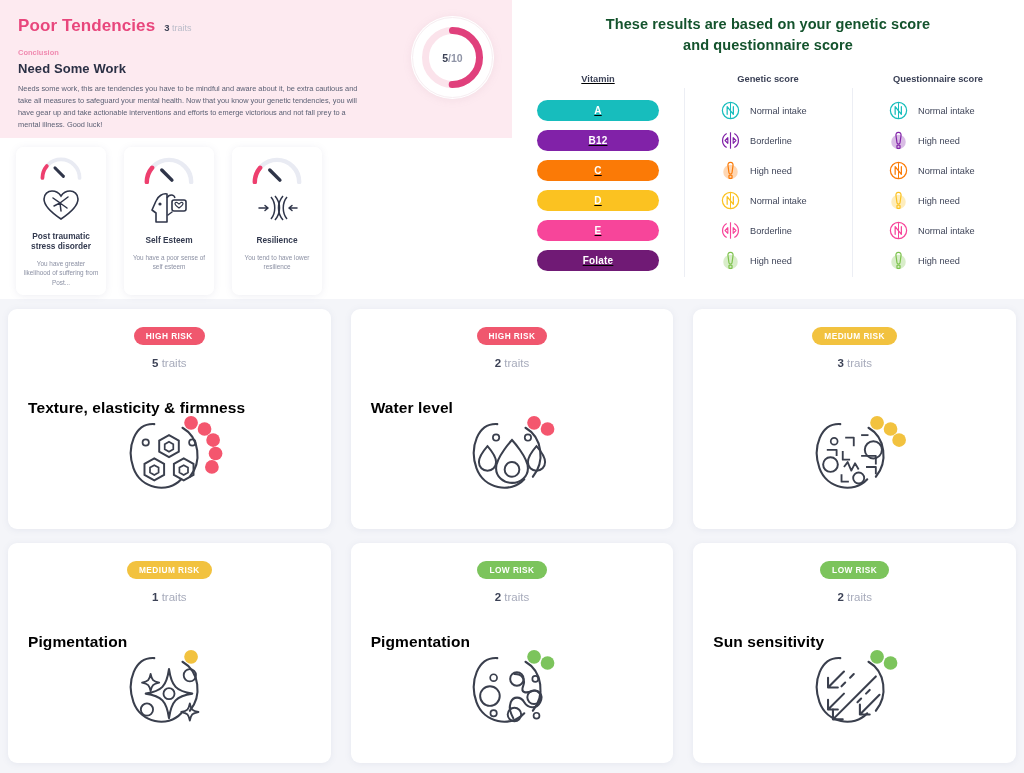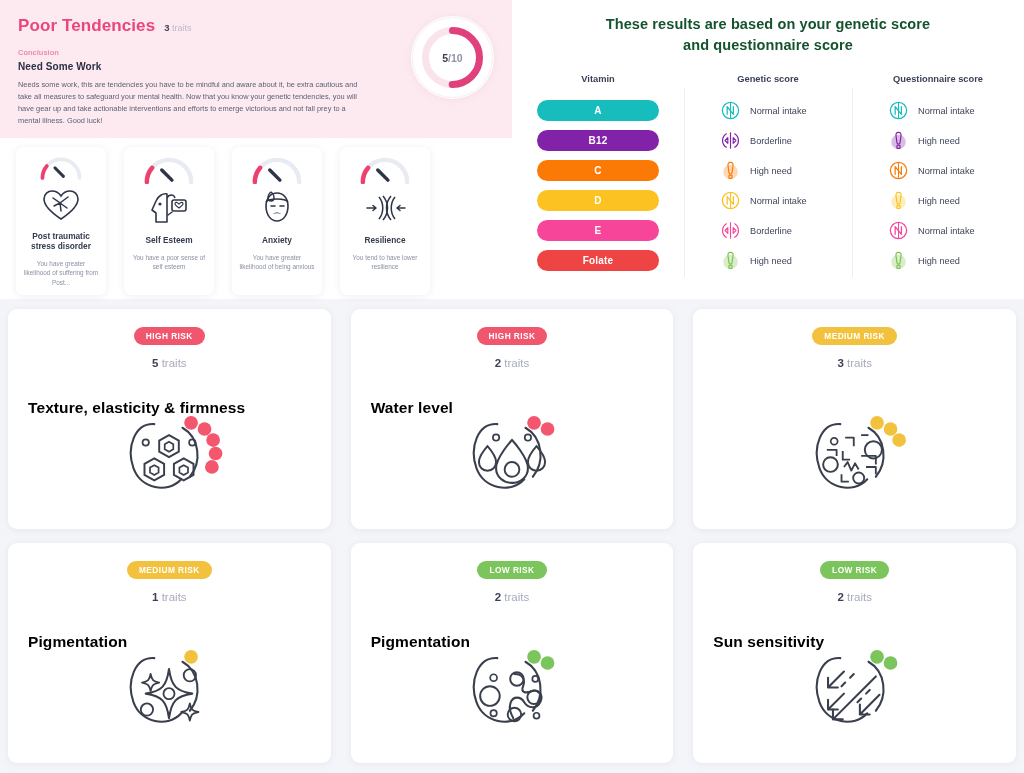--- a/index.html
+++ b/index.html
@@ -17,21 +17,21 @@
   .top-left {
     position: relative; width: 512px; height: 299px;
     background: linear-gradient(to bottom, #fdeaf0 0%, #fdeaf0 46%, #ffffff 46%, #ffffff 100%);
   }
   .tl-inner { padding: 16px 18px 0 18px; }
   .tl-head { display: flex; align-items: baseline; gap: 9px; }
   .tl-title { font-size: 17px; font-weight: bold; color: #e8467c; letter-spacing: .1px; }
   .tl-traits { font-size: 9px; color: #b9bcc9; }
   .tl-traits b { color: #3d4255; font-size: 9.5px; font-weight: bold; }
   .tl-conclusion { margin-top: 12px; font-size: 7.5px; color: #f08ab0; font-weight: bold; }
-  .tl-sub { margin-top: 4px; font-size: 10px; font-weight: bold; color: #2b3045; letter-spacing: .1px; }
+  .tl-sub { margin-top: 4px; font-size: 13px; font-weight: bold; color: #2b3045; letter-spacing: .1px; }
   .tl-body { margin-top: 7px; font-size: 7.4px; line-height: 1.62; color: #5b6074; max-width: 345px; }
 
   
   .donut-wrap { position: absolute; right: 18px; top: 16px; width: 83px; height: 83px;
     border-radius: 50%; background: #ffffff;
     display: flex; align-items: center; justify-content: center;
     box-shadow: 0 1px 8px rgba(180,140,160,.13); }
   .donut-lbl { position: absolute; font-size: 10.5px; font-weight: bold; color: #3c4256; }
   .donut-lbl .den { color: #8f94a6; font-weight: bold; }
 
@@ -45,21 +45,21 @@
   .mini-gauge { width: 56px; height: 27px; }
   .mini-icon { margin-top: 4px; width: 44px; height: 40px; }
   .mini-name { margin-top: 7px; font-size: 8.3px; font-weight: bold; color: #333a4f; text-align: center; line-height: 1.3; }
   .mini-desc { margin-top: 7px; font-size: 6.4px; color: #8b90a3; text-align: center; line-height: 1.45; }
 
   
   .top-right { width: 512px; height: 299px; background: #ffffff; position: relative; padding-top: 14px; }
   .tr-title { font-size: 14.5px; font-weight: bold; color: #14532d; text-align: center; line-height: 1.45; letter-spacing: .1px; }
   .tr-cols { display: flex; margin-top: 18px; }
   .tr-col { position: relative; }
-  .tr-col.c1 { width: 172px; }
+  .tr-col.c1 { width: 172px; text-decoration: underline; }
   .tr-col.c2 { width: 168px; }
   .tr-col.c3 { width: 172px; }
   .tr-col.c2::before, .tr-col.c3::before {
     content:""; position: absolute; left: 0; top: 14px; bottom: -6px; width: 1px; background: #eceef4;
   }
   .tr-colhead { font-size: 9.3px; font-weight: bold; color: #3b4156; text-align: center; }
   .pill-list { margin-top: 16px; display: flex; flex-direction: column; gap: 9px; align-items: center; }
   .pill {
     width: 122px; height: 21px; border-radius: 11px;
     display: flex; align-items: center; justify-content: center;
@@ -145,36 +145,20 @@
             <div class="mini-name">Self Esteem</div>
             <div class="mini-desc">You have a poor sense of self esteem</div>
           </div>
           <div class="mini-card">
             <svg viewBox="0 0 56 28" class="mini-gauge">
     <path d="M5 26 A23 23 0 0 1 51 26" fill="none" stroke="#e9ebf3" stroke-width="4.6" stroke-linecap="round"></path>
     <path d="M5 26 A23 23 0 0 1 10.5 11.2" fill="none" stroke="#ee3f6e" stroke-width="4.6" stroke-linecap="round"></path>
     <path d="M31 24 L20.5 13.5" stroke="#2f3549" stroke-width="3.6" stroke-linecap="round"></path>
   </svg>
             <div class="mini-icon"><svg viewBox="0 0 44 40">
-      <path d="M11 18 C11 10 16 5 22 5 C28 5 33 10 33 18 C33 27 28 33 22 33 C16 33 11 27 11 18Z" fill="none" stroke="#2f3549" stroke-width="1.6"></path>
-      <path d="M11 14 C14 10 30 10 33 14" fill="none" stroke="#2f3549" stroke-width="1.6"></path>
-      <path d="M16 18 L20 18 M25 18 L29 18" stroke="#2f3549" stroke-width="1.5" stroke-linecap="round"></path>
-      <path d="M18 26 C20 24 24 24 26 26 C24 25 20 25 18 26Z" fill="#2f3549"></path>
-      <path d="M13 10 C13 6 16 4 16 4 C16 4 19 6 19 10 C19 12 17.5 13 16 13 C14.5 13 13 12 13 10Z" fill="none" stroke="#2f3549" stroke-width="1.4"></path>
-    </svg></div>
-            <div class="mini-name">Anxiety</div>
-            <div class="mini-desc">You have greater likelihood of being anxious</div>
-          </div>
-          <div class="mini-card">
-            <svg viewBox="0 0 56 28" class="mini-gauge">
-    <path d="M5 26 A23 23 0 0 1 51 26" fill="none" stroke="#e9ebf3" stroke-width="4.6" stroke-linecap="round"></path>
-    <path d="M5 26 A23 23 0 0 1 10.5 11.2" fill="none" stroke="#ee3f6e" stroke-width="4.6" stroke-linecap="round"></path>
-    <path d="M31 24 L20.5 13.5" stroke="#2f3549" stroke-width="3.6" stroke-linecap="round"></path>
-  </svg>
-            <div class="mini-icon"><svg viewBox="0 0 44 40">
       <path d="M16 9 C21 15 21 25 16 31" fill="none" stroke="#2f3549" stroke-width="1.5"></path>
       <path d="M20 8 C26 15 26 25 20 32" fill="none" stroke="#2f3549" stroke-width="1.5"></path>
       <path d="M28 8 C22 15 22 25 28 32" fill="none" stroke="#2f3549" stroke-width="1.5"></path>
       <path d="M32 9 C27 15 27 25 32 31" fill="none" stroke="#2f3549" stroke-width="1.5"></path>
       <path d="M4 20 L13 20 M13 20 L10 17.5 M13 20 L10 22.5" fill="none" stroke="#2f3549" stroke-width="1.5" stroke-linecap="round"></path>
       <path d="M42 20 L34 20 M34 20 L37 17.5 M34 20 L37 22.5" fill="none" stroke="#2f3549" stroke-width="1.5" stroke-linecap="round"></path>
     </svg></div>
             <div class="mini-name">Resilience</div>
             <div class="mini-desc">You tend to have lower resilience</div>
           </div>
@@ -188,21 +172,21 @@
       </div>
       <div class="tr-cols">
         <div class="tr-col c1">
           <div class="tr-colhead">Vitamin</div>
           <div class="pill-list" id="pill-list">
               <div class="pill" style="background: rgb(23, 189, 189);">A</div>
               <div class="pill" style="background: rgb(129, 34, 168);">B12</div>
               <div class="pill" style="background: rgb(251, 122, 6);">C</div>
               <div class="pill" style="background: rgb(251, 194, 33);">D</div>
               <div class="pill" style="background: rgb(247, 69, 154);">E</div>
-              <div class="pill" style="background: #ef4444;">Folate</div>
+              <div class="pill" style="background: #701a75;">Folate</div>
             </div>
         </div>
         <div class="tr-col c2">
           <div class="tr-colhead">Genetic score</div>
           <div class="score-list" id="genetic-list">
               <div class="score-row">
                 <svg viewBox="0 0 22 22" class="score-ico">
       <circle cx="11" cy="11" r="8.5" fill="none" stroke="#17bdbd" stroke-width="1.3"></circle>
       <path d="M7.5 15 L7.5 7 L14 15 L14 7" fill="none" stroke="#17bdbd" stroke-width="1.3" stroke-linecap="round" stroke-linejoin="round"></path>
       <path d="M11 3.2 L11 18.8" stroke="#17bdbd" stroke-width="1.1"></path>

